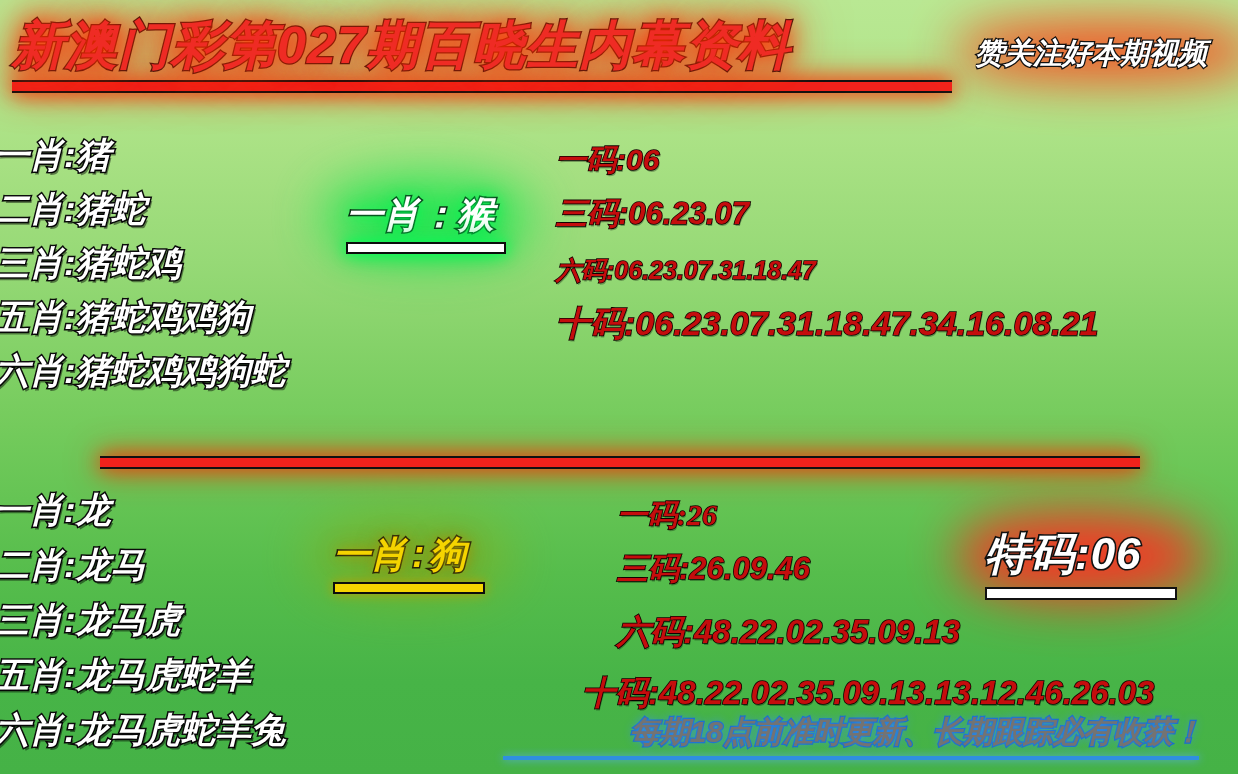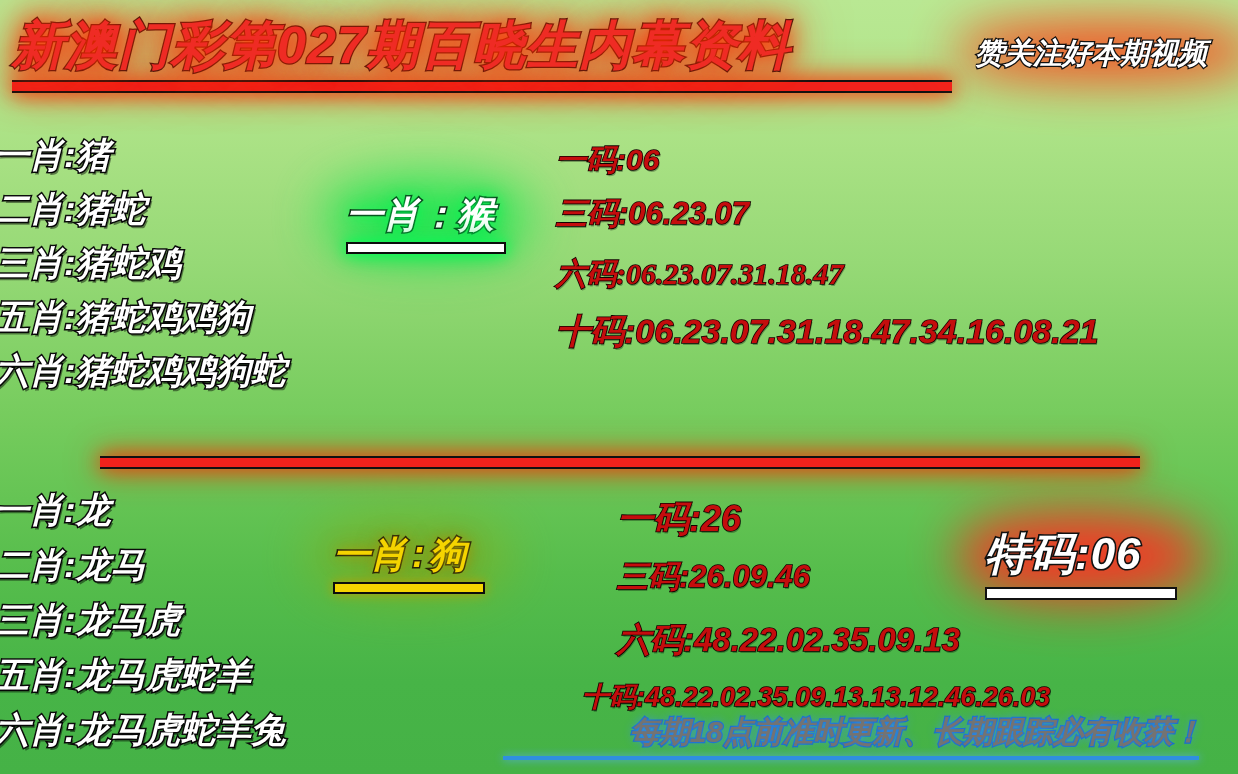--- a/index.html
+++ b/index.html
@@ -118,21 +118,21 @@
 
   <div class="pick-box pick-green" style="left:330px;top:190px;width:160px;margin-left:16px;">
     <div class="glowbed" style="left:-22px;top:-12px;width:205px;height:80px;"></div>
     <div class="pick-text zrel">一肖：猴</div>
     <div class="pick-rule zrel"></div>
   </div>
 
   <div style="position:absolute;left:556px;top:140px;">
     <div class="code-line" style="font-size:30px;margin:0 0 12px 0;">一码:06</div>
     <div class="code-line" style="font-size:31px;margin:0 0 19px 0;">三码:06.23.07</div>
-    <div class="code-line" style="font-size:30px;margin:0 0 14px 0;font-family:Liberation Serif, serif;">六码:06.23.07.31.18.47</div>
+    <div class="code-line" style="font-size:25px;margin:0 0 14px 0;">六码:06.23.07.31.18.47</div>
     <div class="code-line" style="font-size:34px;margin:0;">十码:06.23.07.31.18.47.34.16.08.21</div>
   </div>
 
 
   <div class="banner-wrap" style="left:100px;top:396px;width:1040px;height:72px;">
     <div class="glowbed" style="left:-22px;top:-4px;width:1082px;height:80px;"></div>
     <div class="banner-rule" style="top:60px;"></div>
   </div>
 
   <div style="position:absolute;left:-6px;top:487px;">
@@ -143,24 +143,24 @@
     <div class="zodiac-line" style="margin:0;">六肖:龙马虎蛇羊兔</div>
   </div>
 
   <div class="pick-box pick-gold" style="left:333px;top:530px;width:152px;font-family:Liberation Mono, monospace;">
     <div class="glowbed" style="left:-22px;top:-12px;width:196px;height:78px;"></div>
     <div class="pick-text zrel">一肖:狗</div>
     <div class="pick-rule zrel"></div>
   </div>
 
   <div style="position:absolute;left:617px;top:495px;">
-    <div class="code-line" style="font-size:36px;margin:0 0 12px 0;">一码:26</div>
+    <div class="code-line" style="font-size:30px;margin:0 0 12px 0;font-family:Liberation Serif, serif;">一码:26</div>
     <div class="code-line" style="font-size:31px;margin:0 0 20px 0;">三码:26.09.46</div>
     <div class="code-line" style="font-size:33px;margin:0 0 16px 0;">六码:48.22.02.35.09.13</div>
-    <div class="code-line" style="font-size:27px;margin:0;position:relative;left:-35px;font-style:italic;">十码:48.22.02.35.09.13.13.12.46.26.03</div>
+    <div class="code-line" style="font-size:33px;margin:0;position:relative;left:-35px;font-style:italic;">十码:48.22.02.35.09.13.13.12.46.26.03</div>
   </div>
 
   <div class="special" style="left:985px;top:525px;width:192px;">
     <div class="glowbed" style="left:-26px;top:-14px;width:244px;height:90px;"></div>
     <div class="special-text zrel">特码:06</div>
     <div class="special-rule zrel"></div>
   </div>
 
   <div style="position:absolute;left:503px;top:712px;width:700px;">
     <div class="footline" style="left:0;top:0;position:relative;">每期18点前准时更新、长期跟踪必有收获！</div>

